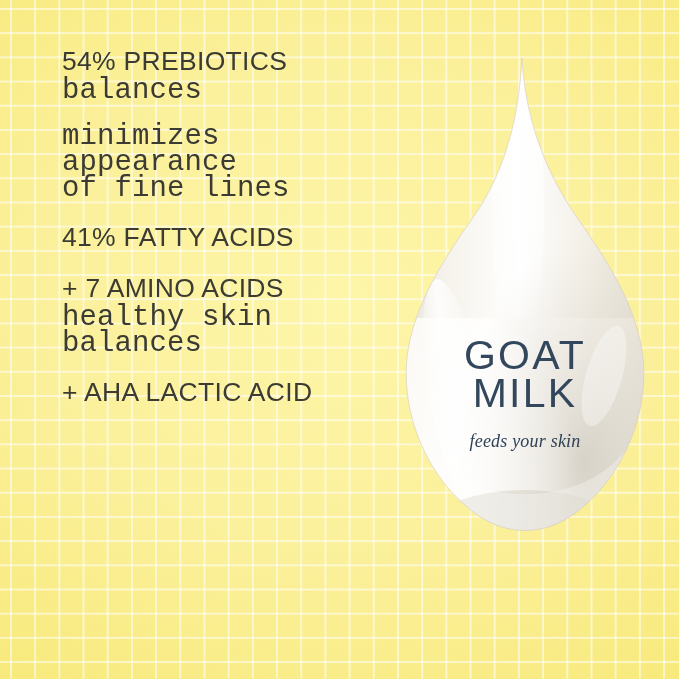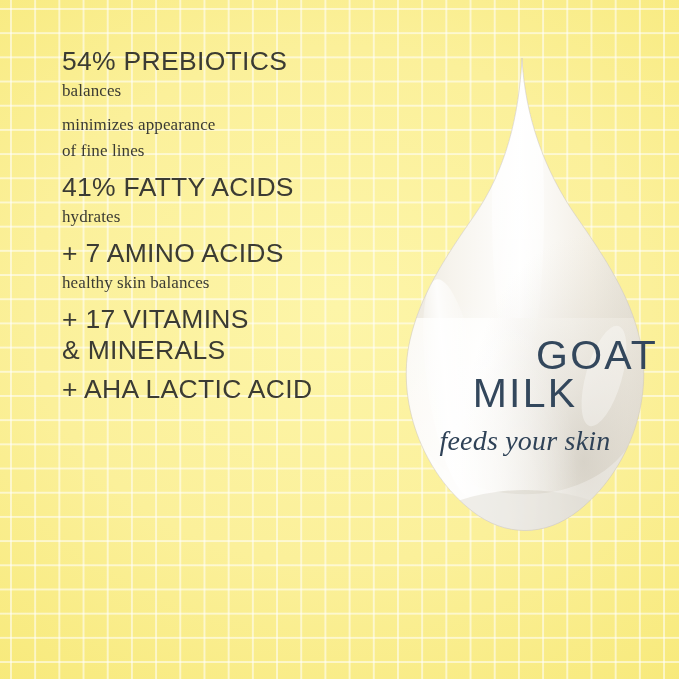--- a/index.html
+++ b/index.html
@@ -30,37 +30,37 @@
 
   
   .ingredient-list {
     position: absolute;
     left: 62px;
     top: 46px;
     width: 320px;
   }
 
   .ingredient {
-    margin-bottom: 8px;
+    margin-bottom: 20px;
   }
   .ingredient:last-child { margin-bottom: 16px; }
 
   .ing-title {
     font-family: "Liberation Sans", sans-serif;
     font-size: 26.5px;
     line-height: 31px;
     letter-spacing: 0.3px;
     color: #3b3b33;
     font-weight: 400;
     white-space: pre-line;
   }
 
   .ing-sub {
-    font-family: Liberation Serif, serif;
-    font-size: 17px;
+    font-family: Liberation Mono, monospace;
+    font-size: 29px;
     line-height: 26px;
     letter-spacing: 0.1px;
     color: #3b3b33;
     font-weight: 400;
     white-space: pre-line;
     margin-top: 1px;
   }
 
   
   .droplet-wrap {
@@ -90,31 +90,31 @@
     position: absolute;
     width: 266px;
     text-align: center;
     font-family: "Liberation Sans", sans-serif;
     font-weight: 400;
     font-size: 41px;
     line-height: 44px;
     letter-spacing: 2.2px;
     color: #33475c;
   }
-  .brand-line1 { top: 275px; text-align: right; }
+  .brand-line1 { top: 275px; }
   .brand-line2 { top: 313px; }
 
   .brand-tagline {
     position: absolute;
     top: 368px;
     width: 266px;
     text-align: center;
     font-family: "Liberation Serif", "DejaVu Serif", serif;
     font-style: italic;
-    font-size: 28px;
+    font-size: 18px;
     line-height: 30px;
     letter-spacing: 0.2px;
     color: #2f4257;
   }
 </style>
 </head>
 <body>
 
 <div id="poster">
 
@@ -125,31 +125,28 @@
       <div class="ing-sub">balances</div>
     </div>
 
     <div class="ingredient">
       <div class="ing-sub">minimizes appearance
 of fine lines</div>
     </div>
 
     <div class="ingredient">
       <div class="ing-title">41% FATTY ACIDS</div>
-      <div class="ing-sub">hydrates</div>
     </div>
 
     <div class="ingredient">
       <div class="ing-title">+ 7 AMINO ACIDS</div>
       <div class="ing-sub">healthy skin balances</div>
     </div>
 
     <div class="ingredient">
-      <div class="ing-title">+ 17 VITAMINS
-&amp; MINERALS</div>
     </div>
 
     <div class="ingredient">
       <div class="ing-title">+ AHA LACTIC ACID</div>
     </div>
 
   </div>
 
   <div class="droplet-wrap">
 

